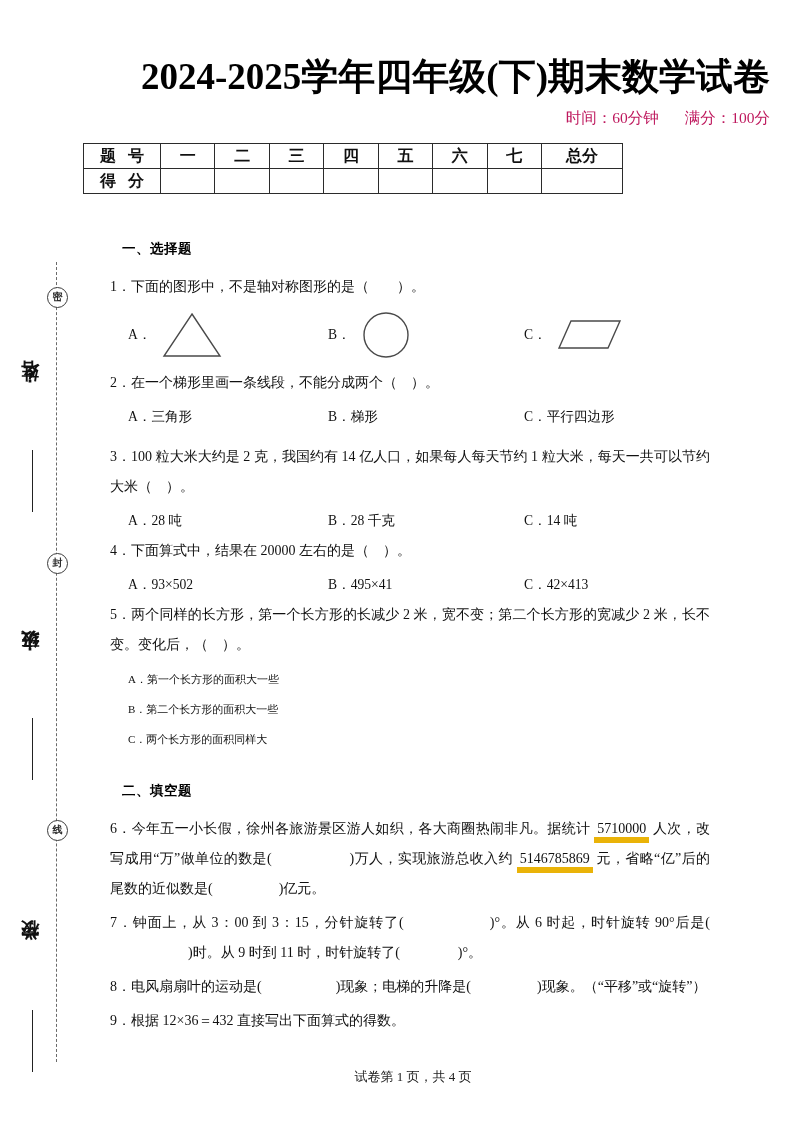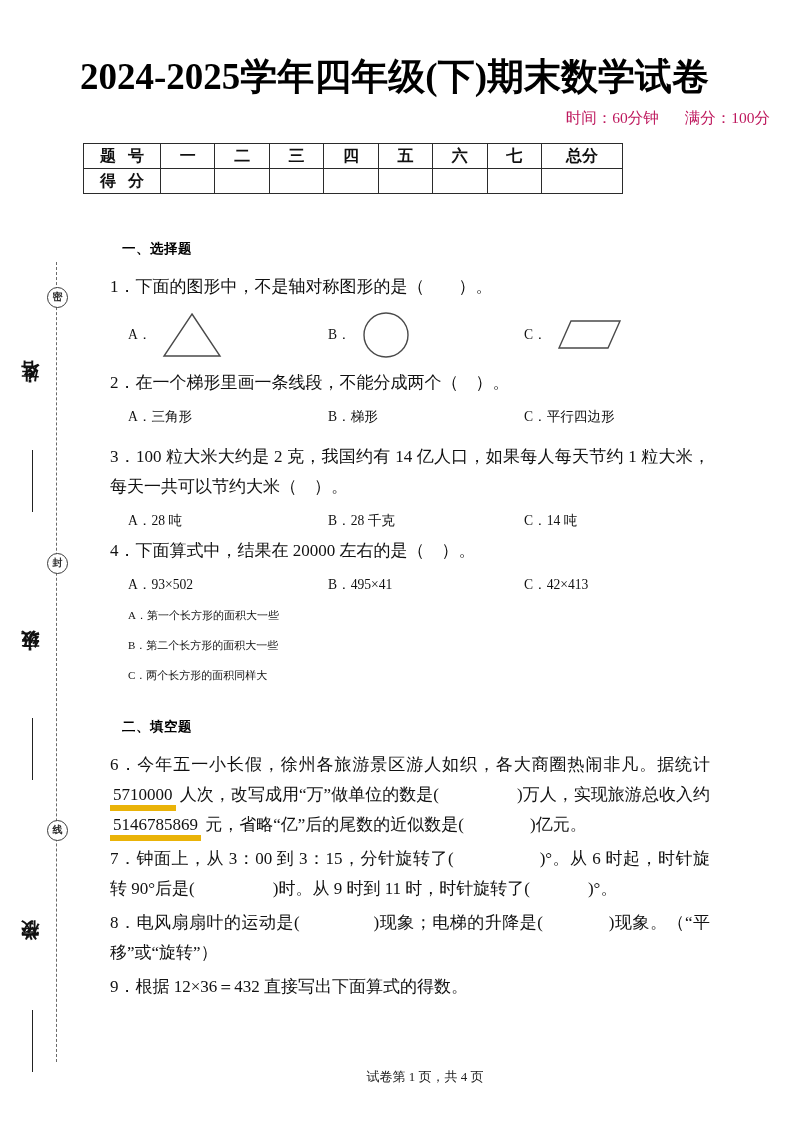--- a/index.html
+++ b/index.html
@@ -67,21 +67,21 @@
     width: 0;
     border-left: 1.4px solid #222;
   }
 
   
   #paper-title {
     position: absolute;
     left: 80px;
     top: 52px;
     width: 690px;
-    text-align: left;
+    text-align: right;
     font-family: "Liberation Serif", "DejaVu Serif", serif;
     font-weight: bold;
     font-size: 37px;
     letter-spacing: 0px;
     color: #000;
     white-space: nowrap;
   }
   #exam-meta {
     position: absolute;
     left: 80px;
@@ -128,21 +128,21 @@
   }
   .section-head {
     font-family: "Liberation Sans", "DejaVu Sans", sans-serif;
     font-weight: bold;
     font-size: 13.5px;
     color: #000;
     margin: 0 0 14px 12px;
     letter-spacing: 0.5px;
   }
   .q {
-    font-size: 17px;
+    font-size: 14px;
     line-height: 30px;
     color: #111;
     margin: 0 0 4px 0;
     text-align: justify;
   }
   .opts-row {
     display: flex;
     font-size: 13.6px;
     line-height: 30px;
     color: #111;
@@ -185,21 +185,21 @@
   }
   .fig-cell .lbl { margin-right: 10px; }
   .fig-a { width: 200px; }
   .fig-b { width: 196px; }
 
   svg { display: block; }
 
   
   #footer {
     position: absolute;
-    left: 80px;
+    left: 68px;
     top: 1068px;
     width: 690px;
     text-align: center;
     font-size: 13px;
     color: #222;
   }
 </style>
 </head>
 <body>
 
@@ -302,20 +302,21 @@
     <div class="opt opt-c">C．14 吨</div>
   </div>
 
   <p class="q"><span>4．</span><span>下面算式中，结果在 20000 左右的是（　）。</span></p>
   <div class="opts-row">
     <div class="opt opt-a">A．93×502</div>
     <div class="opt opt-b">B．495×41</div>
     <div class="opt opt-c">C．42×413</div>
   </div>
 
+  <p class="q"><span>5．</span><span>两个同样的长方形，第一个长方形的长减少 2 米，宽不变；第二个长方形的宽减少 2 米，长不变。变化后，（　）。</span></p>
   <div class="opt-stack">
     <div>A．第一个长方形的面积大一些</div>
     <div>B．第二个长方形的面积大一些</div>
     <div>C．两个长方形的面积同样大</div>
   </div>
 
   <div class="spacer-md"></div>
 
   <div class="section-head">二、填空题</div>
 

